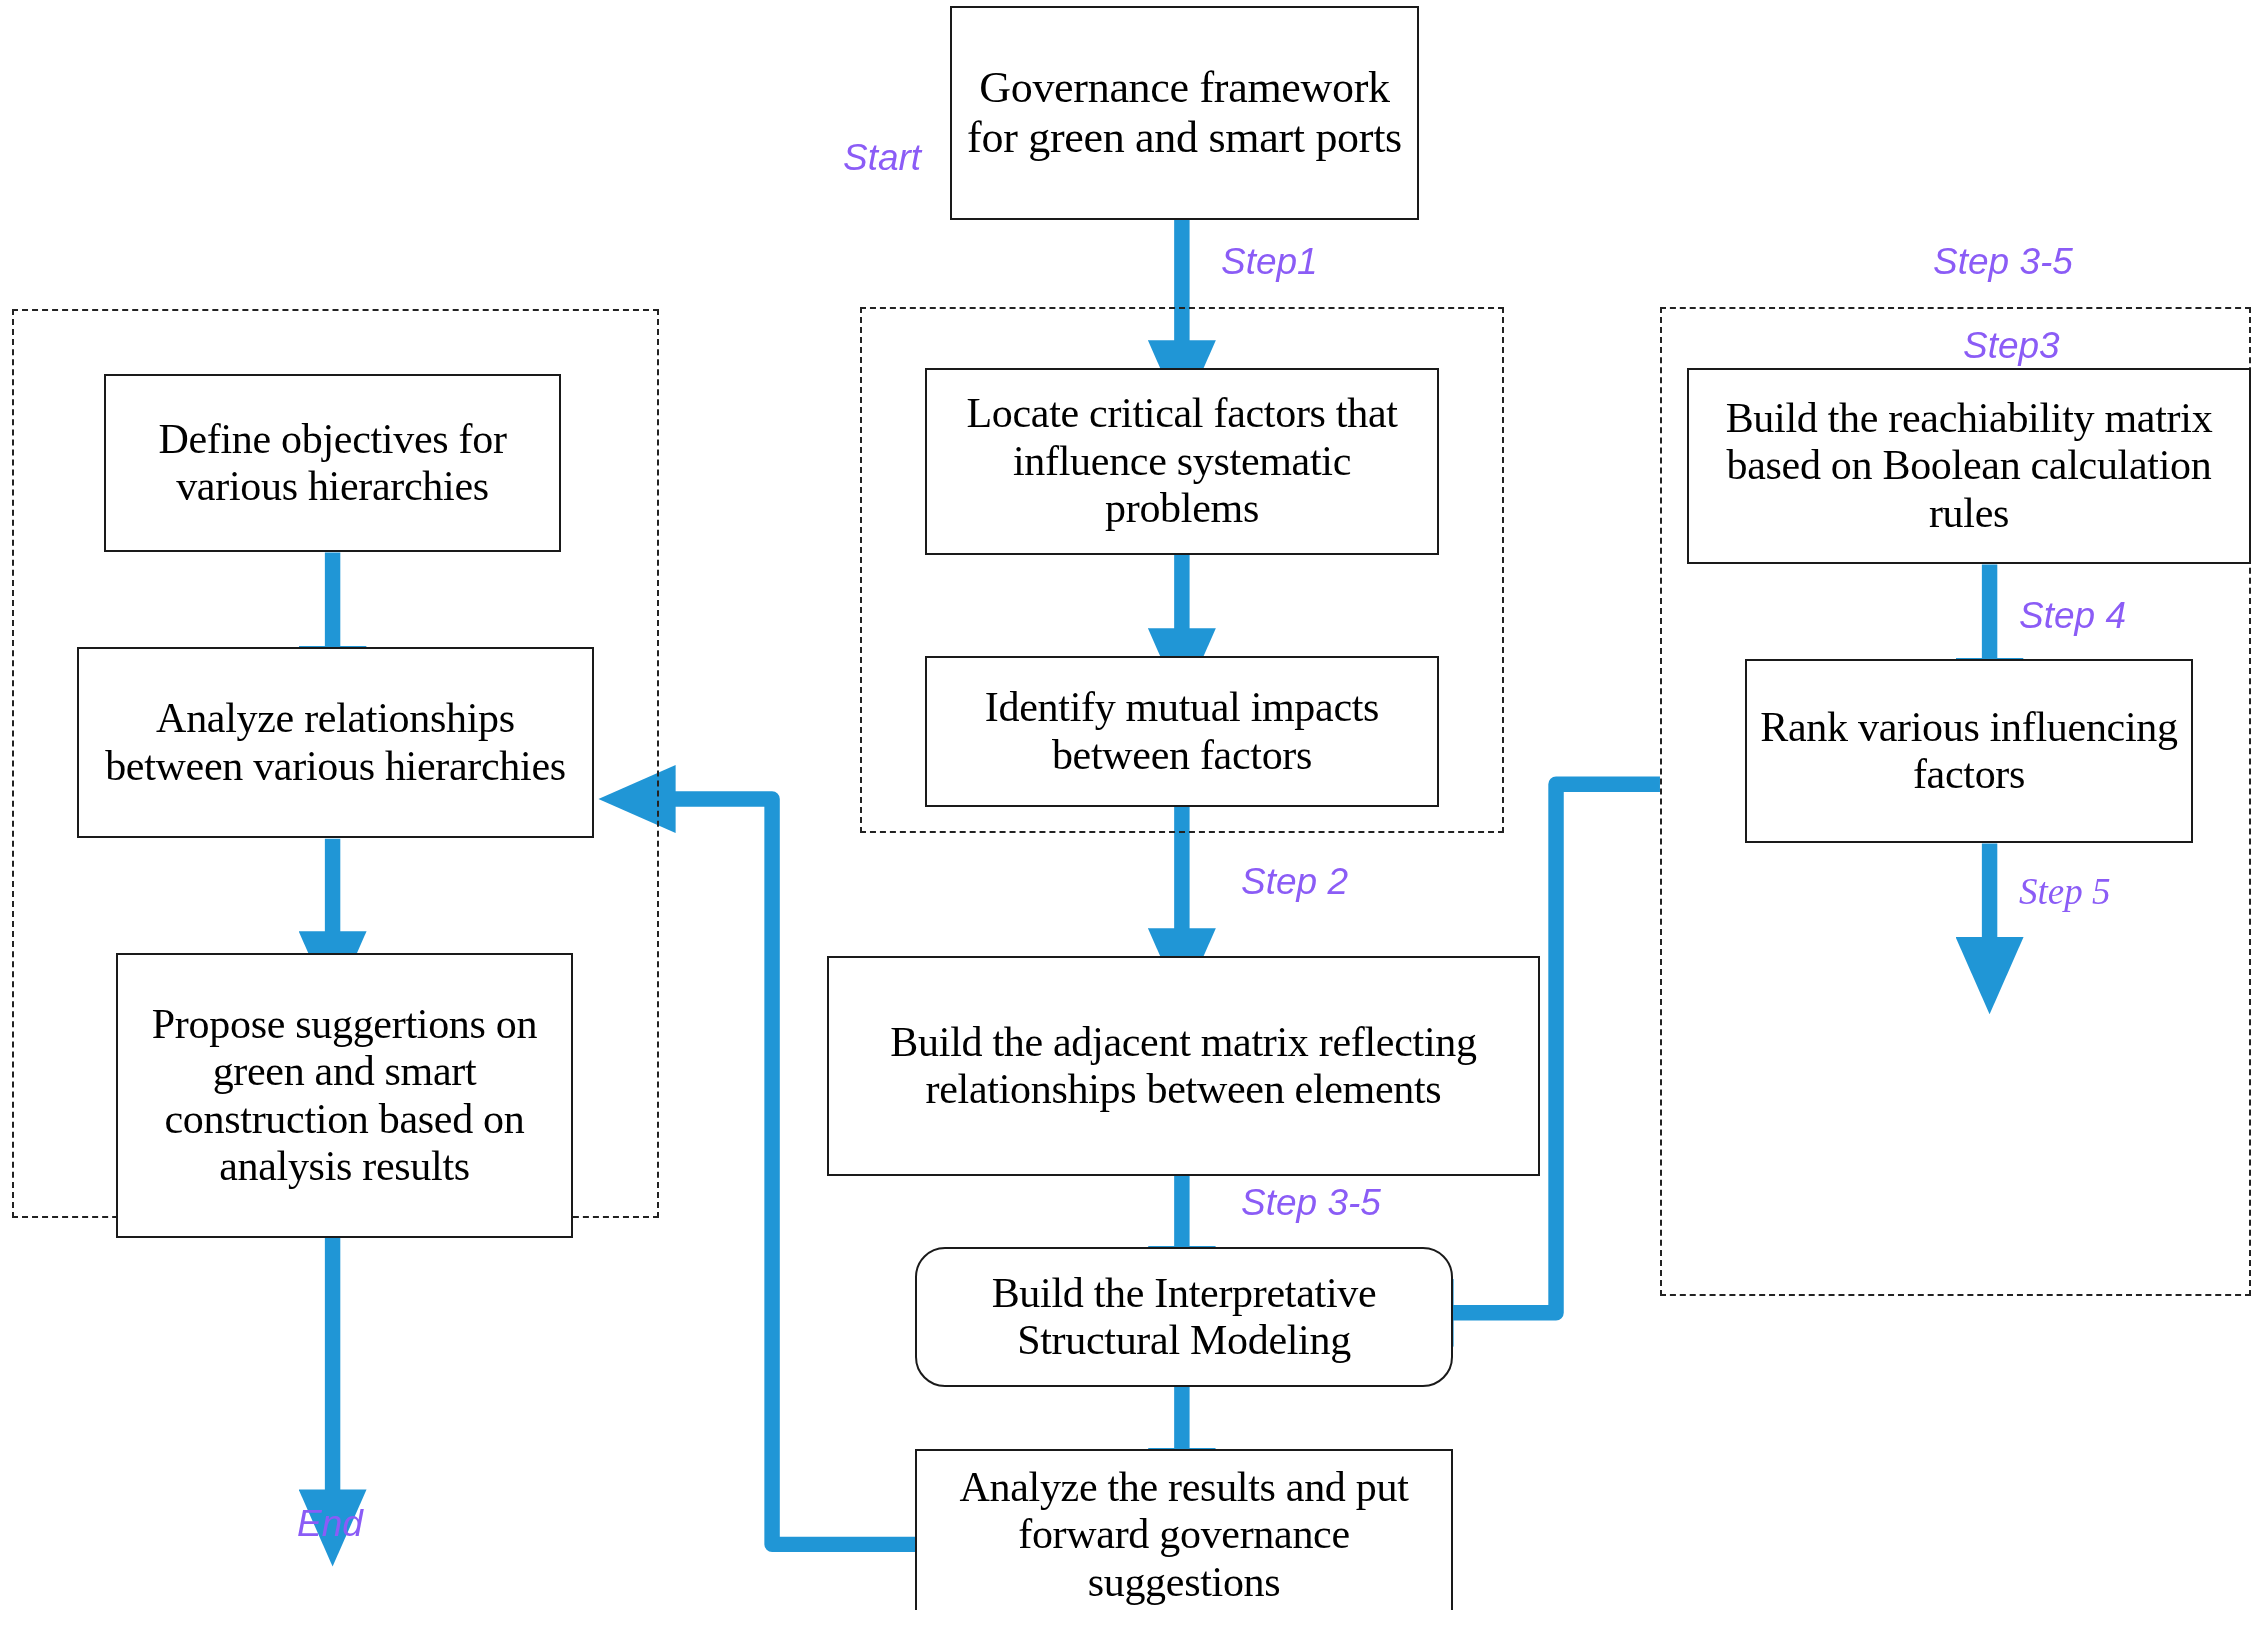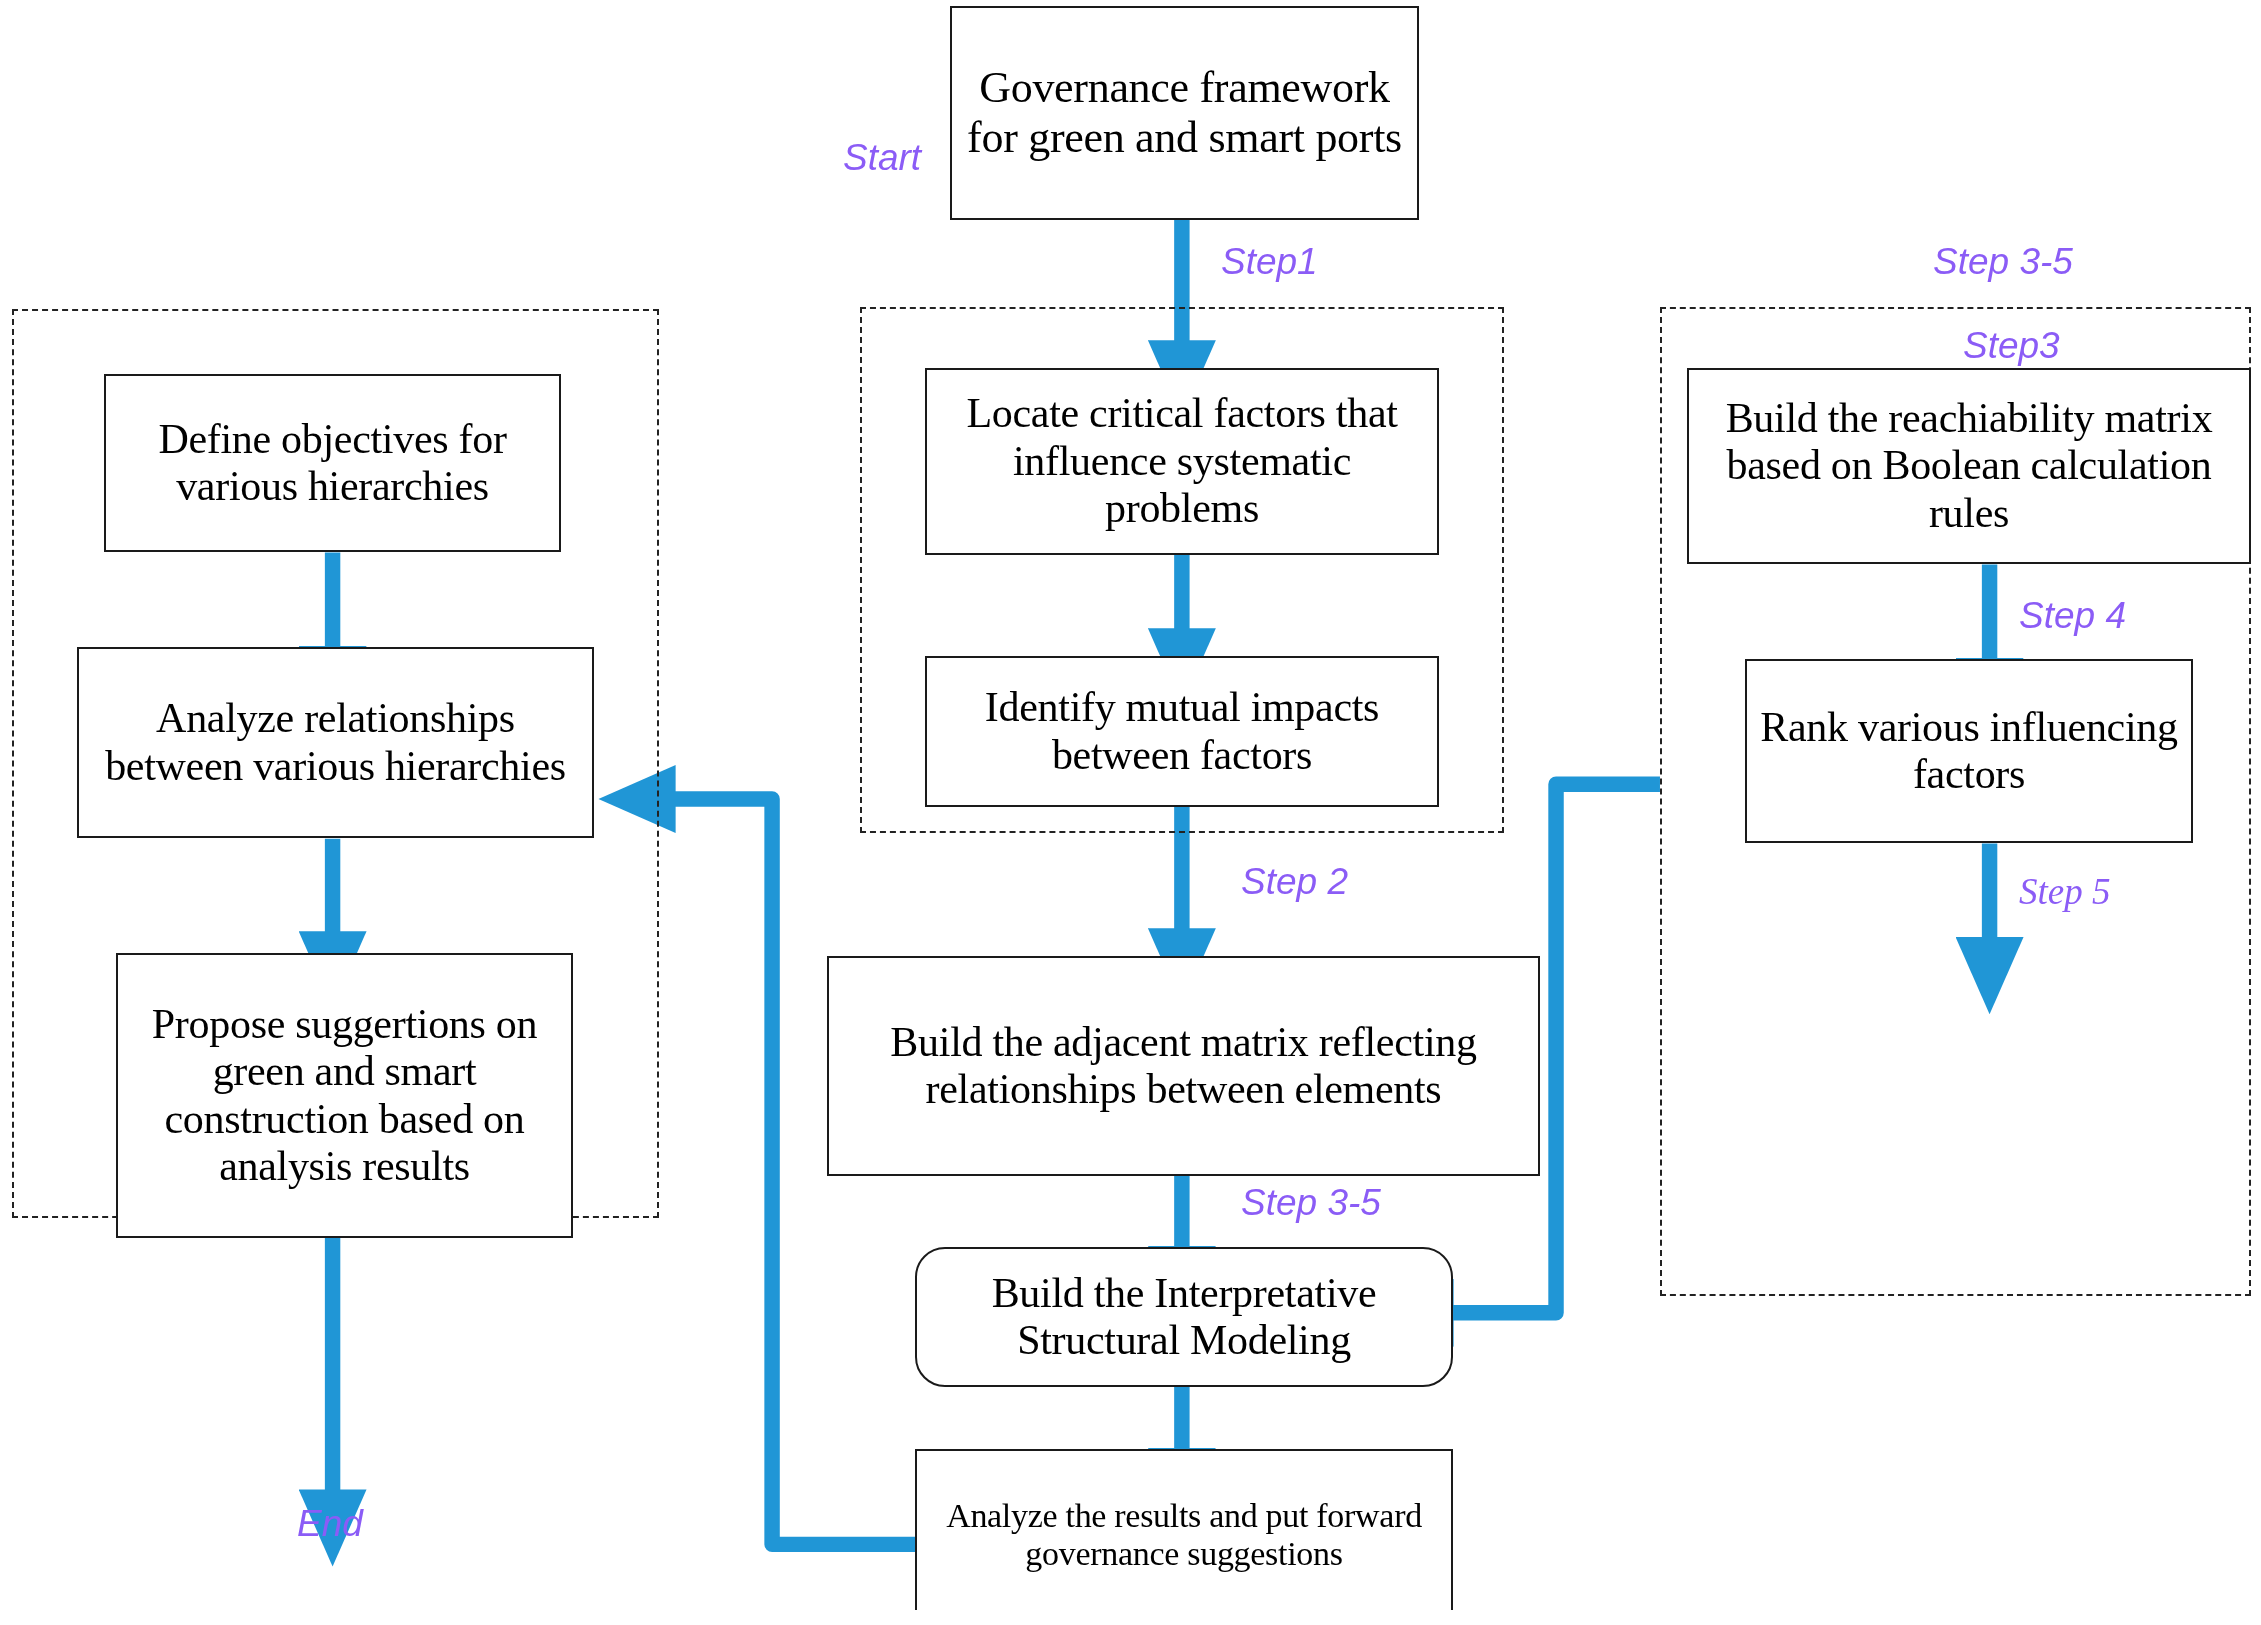--- a/index.html
+++ b/index.html
@@ -105,21 +105,21 @@
   </div>
 
   <div class="node" style="left:827px; top:956px; width:713px; height:220px; font-size:42px;">
     <span>Build the adjacent matrix reflecting relationships between elements</span>
   </div>
 
   <div class="node" style="left:915px; top:1247px; width:538px; height:140px; font-size:42px;border-radius:30px;">
     <span>Build the Interpretative Structural Modeling</span>
   </div>
 
-  <div class="node" style="left:915px; top:1449px; width:538px; height:172px; font-size:34px;">
+  <div class="node" style="left:915px; top:1449px; width:538px; height:172px; font-size:42px;">
     <span>Analyze the results and put forward governance suggestions</span>
   </div>
 
   <div class="node" style="left:1687px; top:368px; width:564px; height:196px; font-size:42px;">
     <span>Build the reachiability matrix based on Boolean calculation rules</span>
   </div>
 
   <div class="node" style="left:1745px; top:659px; width:448px; height:184px; font-size:42px;">
     <span>Rank various influencing factors</span>
   </div>

